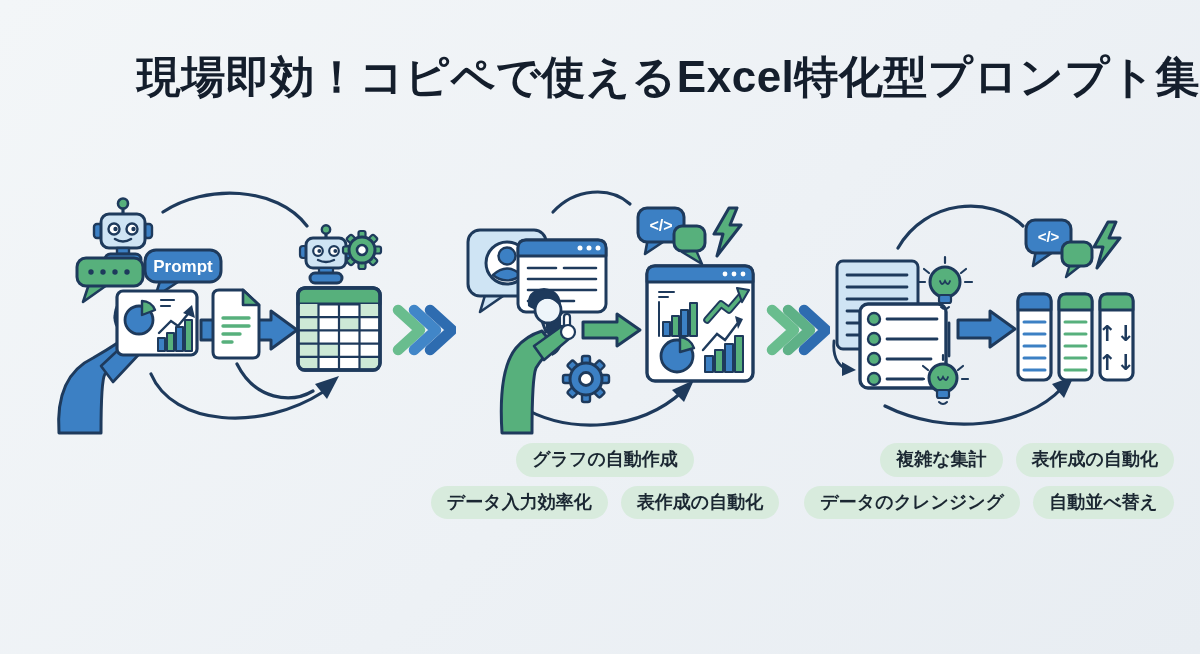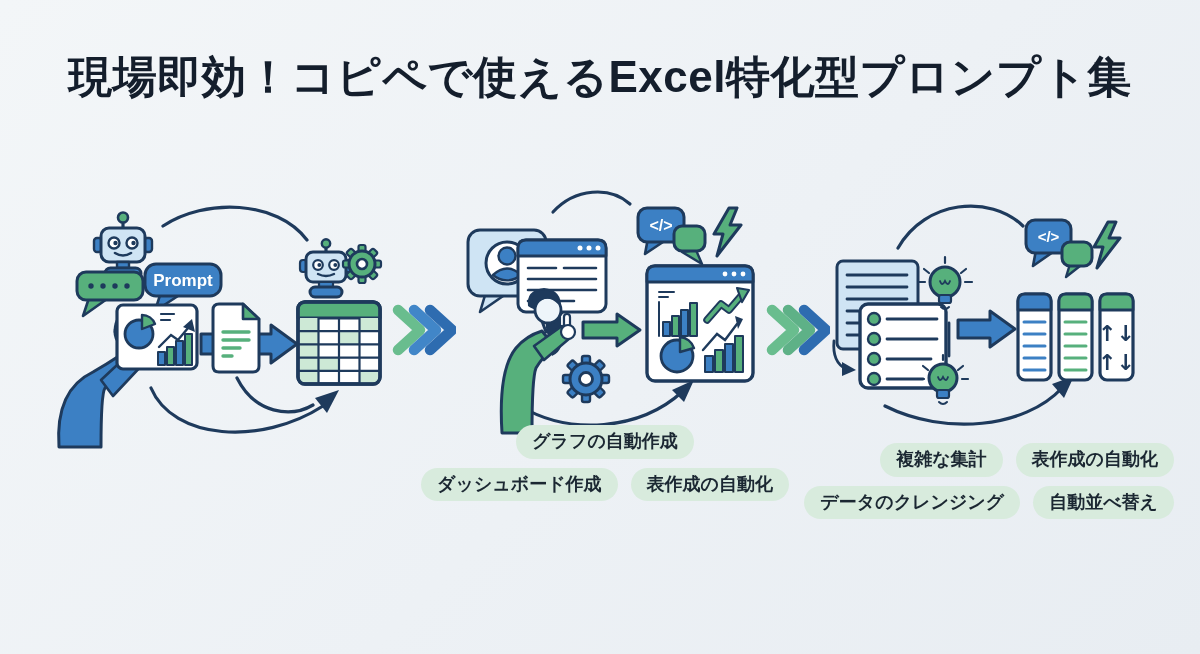--- a/index.html
+++ b/index.html
@@ -2,34 +2,34 @@
 <html><head>
 <meta charset="utf-8">
 <style>
   html,body{margin:0;padding:0;background:#d9e0e6;}
   .stage{
     position:relative;width:1200px;height:654px;margin:0 auto;
     background:linear-gradient(135deg,#f3f6f8 0%,#edf1f5 55%,#e8edf2 100%);
     font-family:"Liberation Sans",sans-serif;overflow:hidden;
   }
   .title{
-    position:absolute;top:48px;left:0;right:0;text-align:center;
+    position:absolute;top:48px;left:0;right:0;text-align:right;
     font-size:44px;font-weight:800;color:#141e2c;letter-spacing:.5px;white-space:nowrap;
   }
   .illus{position:absolute;}
   .illus svg{display:block;overflow:visible;}
   .chev{position:absolute;}
   .pill-col{position:absolute;display:flex;flex-direction:column;gap:9px;align-items:center;}
   .pill-row{display:flex;gap:13px;justify-content:center;}
   .pill{
     background:#d8ebdd;color:#1b2732;font-size:18px;font-weight:700;
     padding:6px 16px;border-radius:18px;white-space:nowrap;line-height:1.2;
   }
   #pills-1{left:30px;top:443px;width:376px;}
-  #pills-2{left:423px;top:425px;width:364px;}
+  #pills-2{left:423px;top:443px;width:364px;}
   #pills-3{left:806px;top:443px;width:368px;align-items:flex-end;}
   
   .ln{fill:none;stroke:#1e3a5c;stroke-width:3.2;stroke-linecap:round;stroke-linejoin:round;}
   .fb{fill:#3c80c4;stroke:#1e3a5c;stroke-width:3;stroke-linejoin:round;}
   .fg{fill:#57b07c;stroke:#1e3a5c;stroke-width:3;stroke-linejoin:round;}
   .flb{fill:#cfe4f4;stroke:#1e3a5c;stroke-width:3;stroke-linejoin:round;}
   .fw{fill:#ffffff;stroke:#1e3a5c;stroke-width:3;stroke-linejoin:round;}
   .tn{fill:none;stroke:#1e3a5c;stroke-width:2.4;stroke-linecap:round;}
   .tg{fill:none;stroke:#57b07c;stroke-width:3.4;stroke-linecap:round;}
   .tb{fill:none;stroke:#3c80c4;stroke-width:3.4;stroke-linecap:round;}
@@ -37,21 +37,21 @@
   text.wt{fill:#fff;font-weight:700;font-family:"Liberation Sans",sans-serif;}
   text.arrows{fill:#1e3a5c;font-weight:700;font-family:"DejaVu Sans",sans-serif;}
 </style>
 </head>
 <body>
 
 <div class="stage">
 
   <div class="title">現場即効！コピペで使えるExcel特化型プロンプト集</div>
 
-  <div class="illus" style="left:55px;top:192px;">
+  <div class="illus" style="left:55px;top:178px;">
     <svg width="340" height="255" viewBox="0 0 340 255">
       <g>
         <path class="ln" d="M108,34 C150,6 222,8 252,48"></path>
       </g>
       <g>
         <path class="ln" d="M96,196 C118,248 206,254 268,214"></path>
         <path class="ln" d="M182,186 C200,222 236,226 258,213"></path>
         <polygon class="navy" points="284,198 260,206 272,221"></polygon>
       </g>
 
@@ -349,21 +349,21 @@
       </g>
     </svg>
   </div>
 
 
   <div class="pill-col" id="pills-2">
     <div class="pill-row">
       <span class="pill">グラフの自動作成</span>
     </div>
     <div class="pill-row">
-      <span class="pill">ダッシュボード作成</span>
+      <span class="pill">データ入力効率化</span>
       <span class="pill">表作成の自動化</span>
     </div>
   </div>
 
   <div class="pill-col" id="pills-3">
     <div class="pill-row">
       <span class="pill">複雑な集計</span>
       <span class="pill">表作成の自動化</span>
     </div>
     <div class="pill-row">

